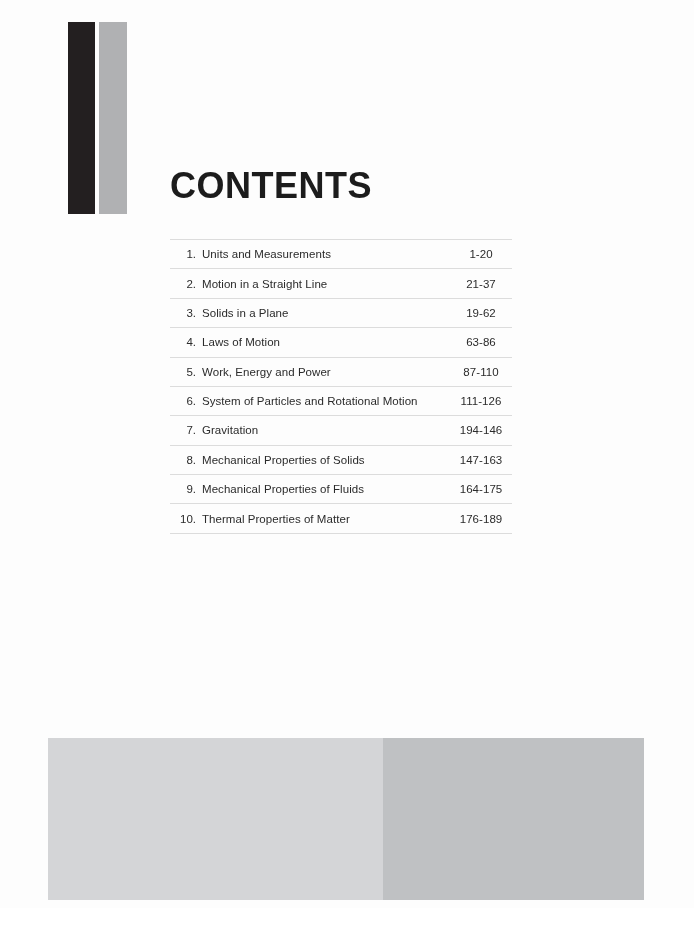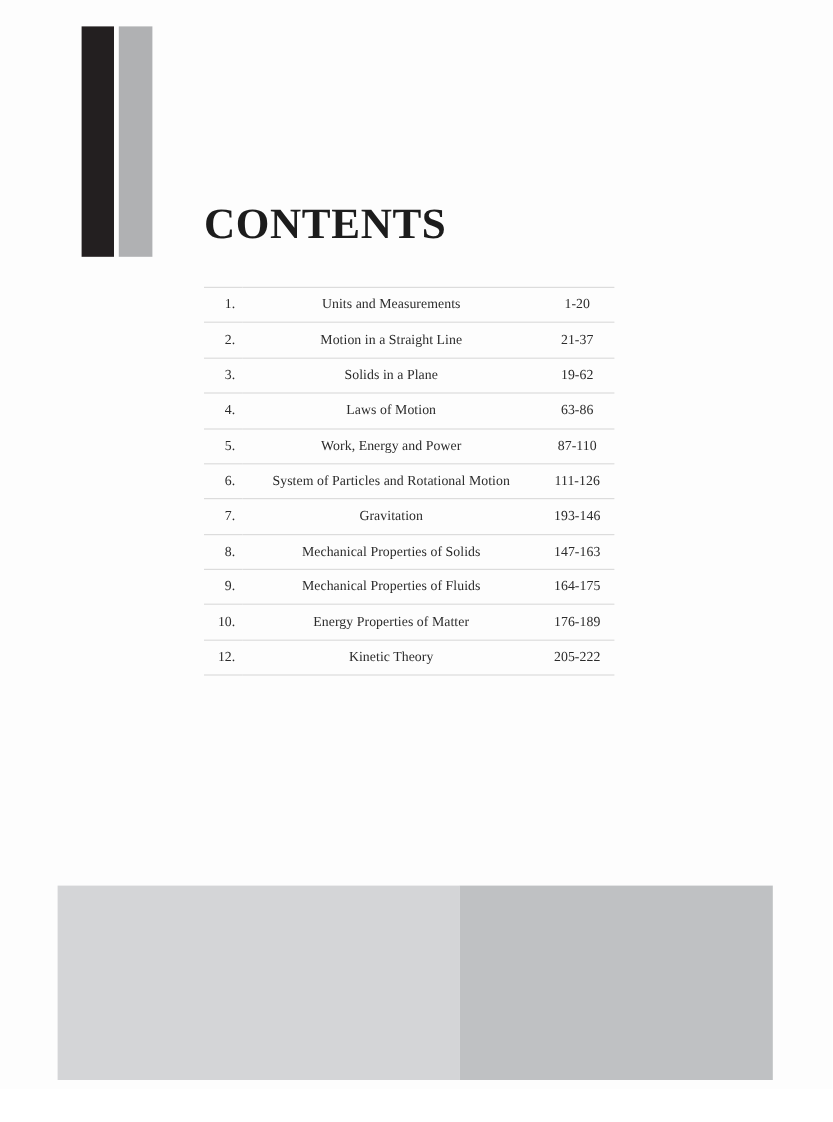--- a/index.html
+++ b/index.html
@@ -9,21 +9,20 @@
   }
   body {
     font-family: "Liberation Sans", sans-serif;
   }
   .page {
     position: relative;
     width: 694px;
     height: 908px;
     background: #fdfdfd;
     overflow: hidden;
-    font-family: Liberation Serif, serif;
   }
 
   
   .bar-group {
     position: absolute;
     left: 68px;
     top: 22px;
     height: 192px;
     display: flex;
   }
@@ -75,21 +74,21 @@
     padding: 8.2px 0 8.2px 0;
     vertical-align: middle;
   }
   .toc td.num {
     width: 26px;
     text-align: right;
     padding-right: 6px;
     color: #2b2b2b;
   }
   .toc td.title {
-    text-align: center;
+    text-align: left;
     letter-spacing: 0.05px;
   }
   .toc td.pages {
     width: 62px;
     text-align: center;
     white-space: nowrap;
     letter-spacing: 0.05px;
   }
 
   
@@ -153,41 +152,36 @@
         <td class="pages">87-110</td>
       </tr>
       <tr>
         <td class="num">6.</td>
         <td class="title">System of Particles and Rotational Motion</td>
         <td class="pages">111-126</td>
       </tr>
       <tr>
         <td class="num">7.</td>
         <td class="title">Gravitation</td>
-        <td class="pages">193-146</td>
+        <td class="pages">194-146</td>
       </tr>
       <tr>
         <td class="num">8.</td>
         <td class="title">Mechanical  Properties of  Solids</td>
         <td class="pages">147-163</td>
       </tr>
       <tr>
         <td class="num">9.</td>
         <td class="title">Mechanical  Properties of  Fluids</td>
         <td class="pages">164-175</td>
       </tr>
       <tr>
         <td class="num">10.</td>
-        <td class="title">Energy Properties of Matter</td>
+        <td class="title">Thermal Properties of Matter</td>
         <td class="pages">176-189</td>
-      </tr>
-      <tr>
-        <td class="num">12.</td>
-        <td class="title">Kinetic Theory</td>
-        <td class="pages">205-222</td>
       </tr>
     </tbody>
   </table>
 
   <div class="bottom-blocks">
     <div class="block-light"></div>
     <div class="block-mid"></div>
   </div>
 
 </div>

